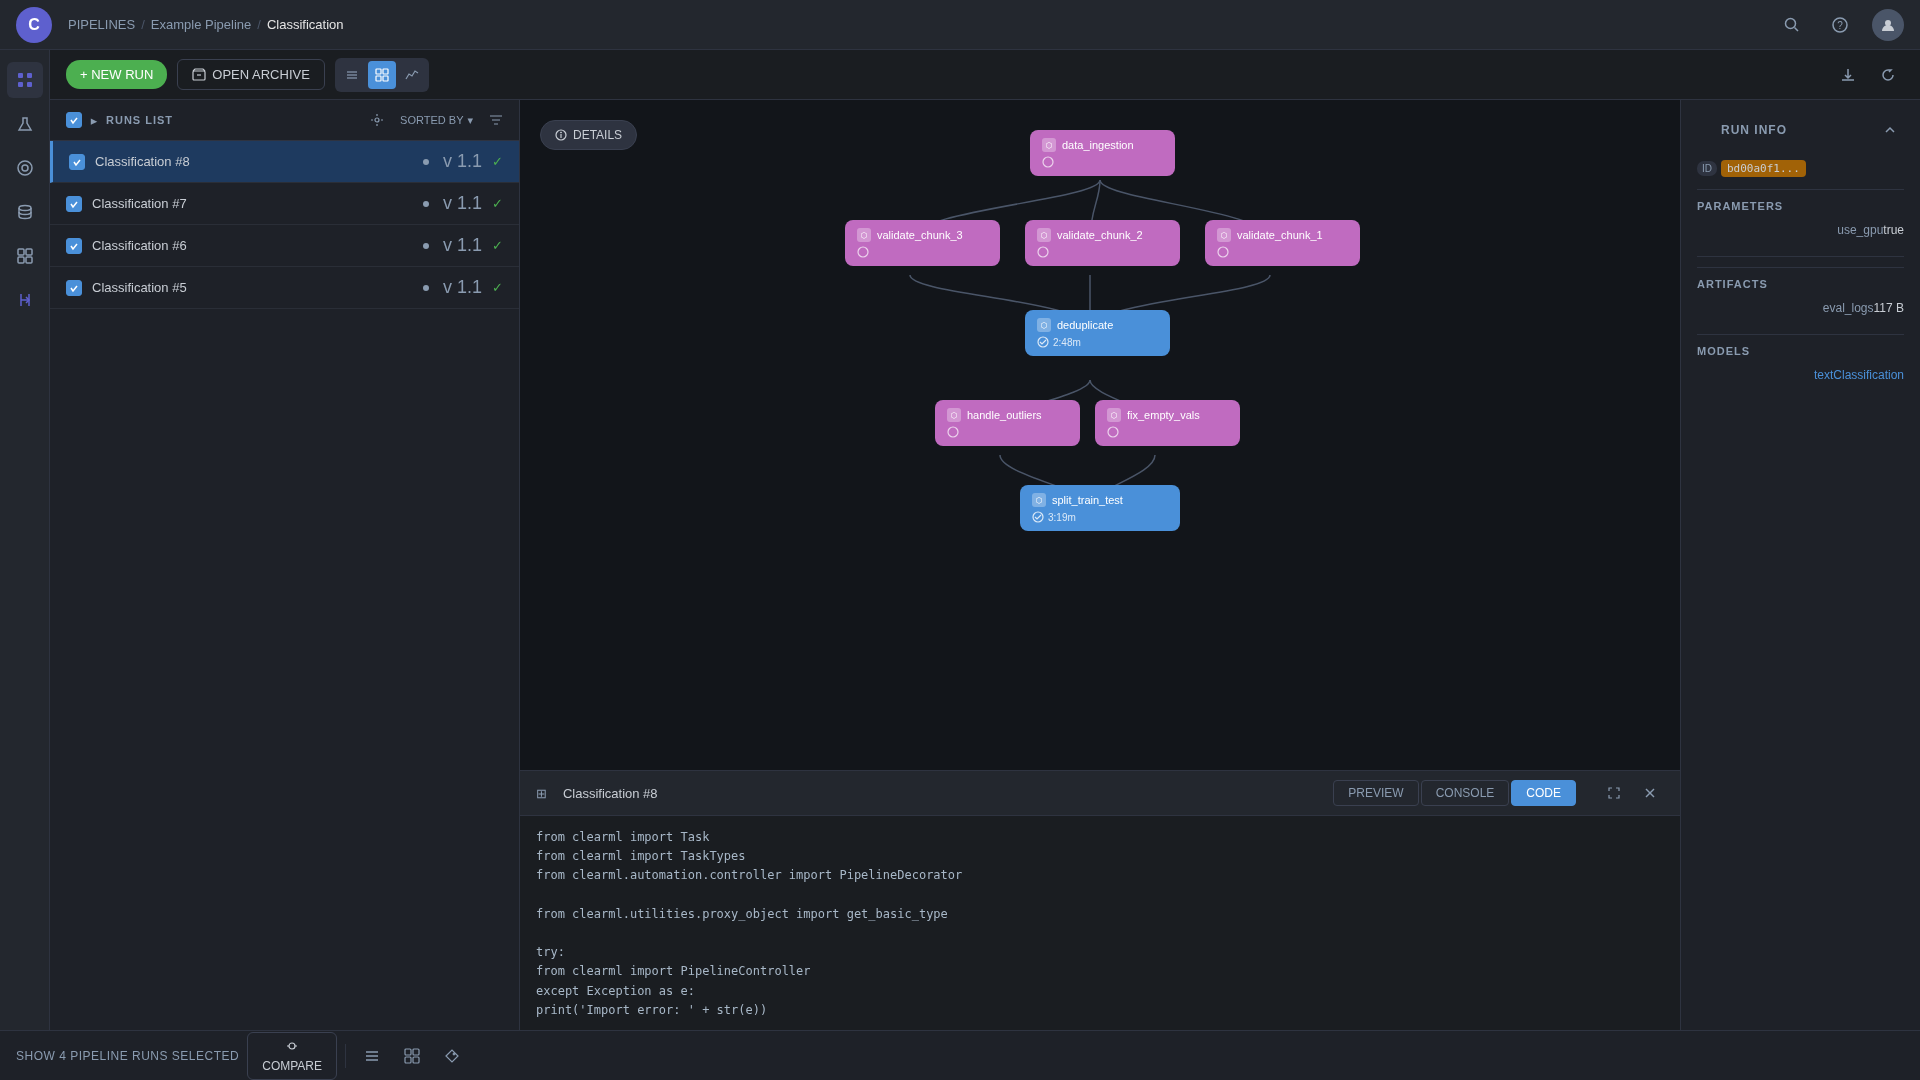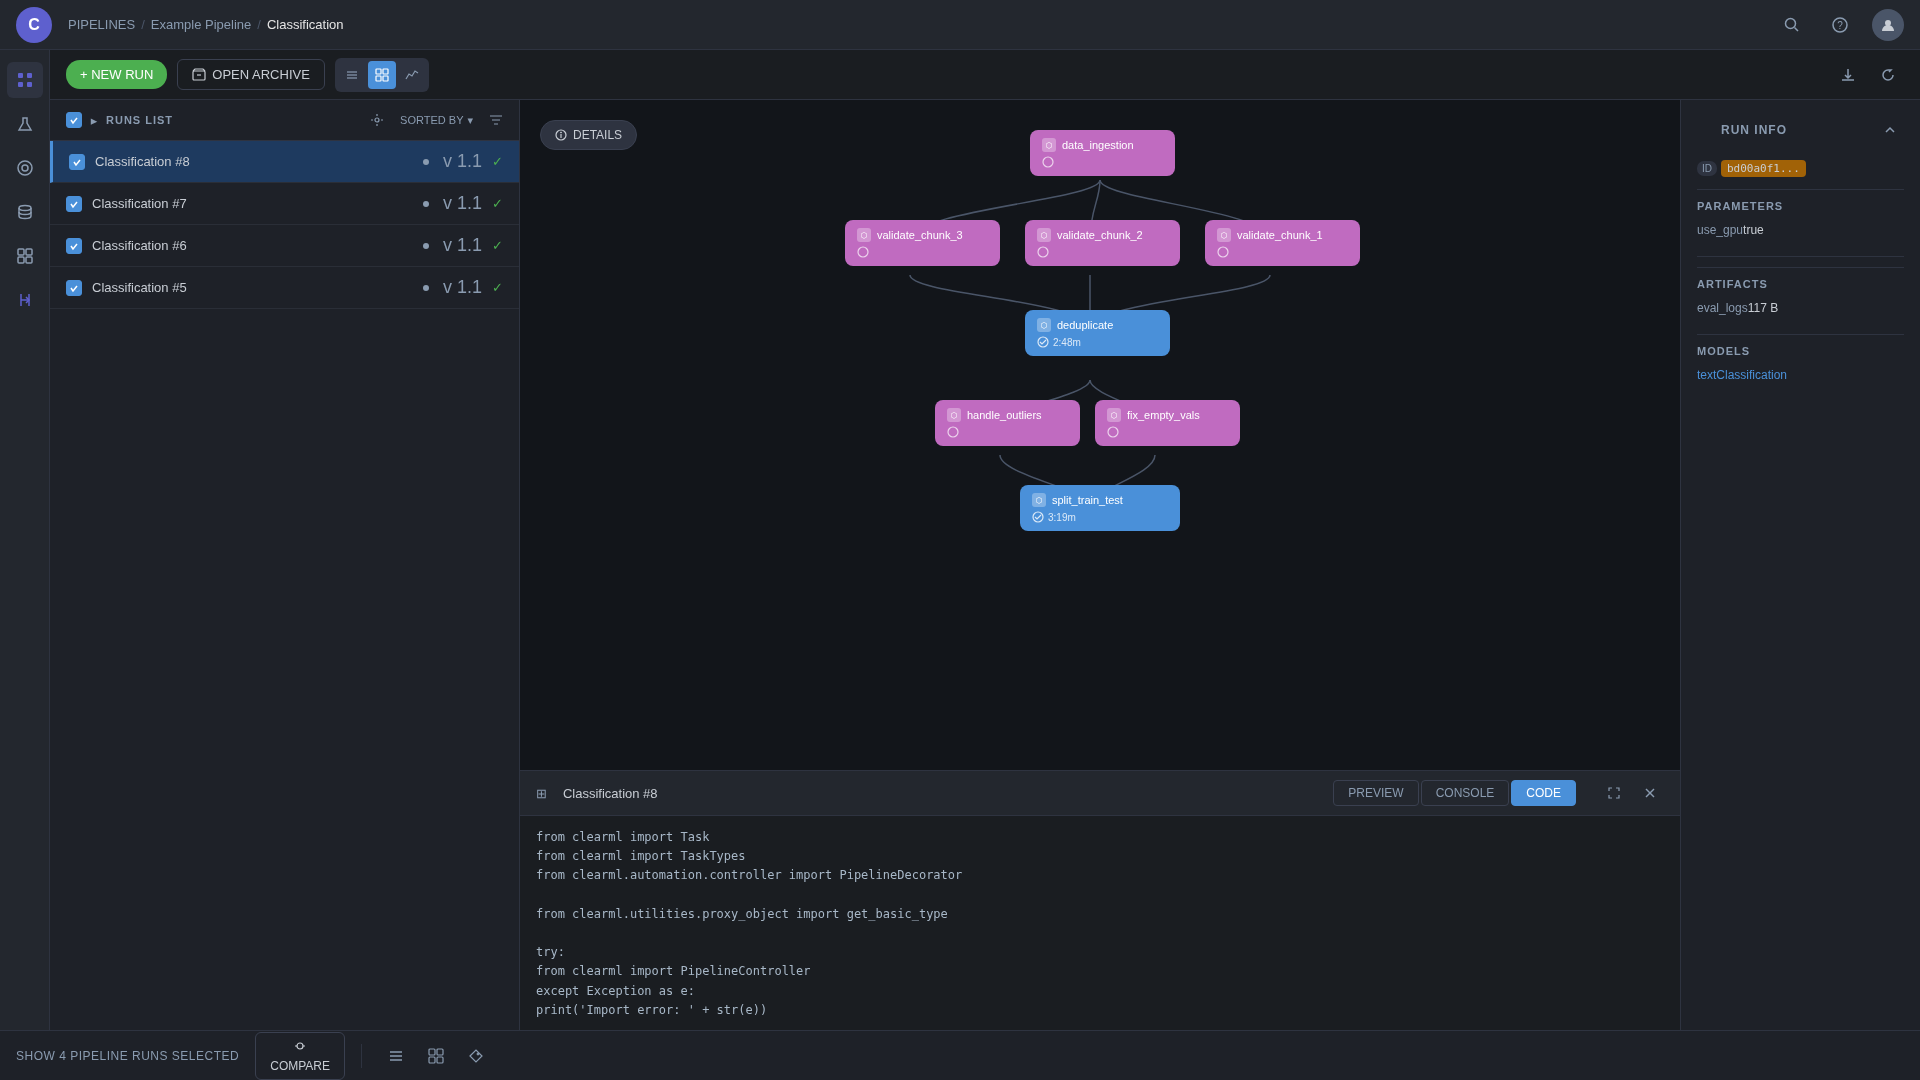--- a/index.html
+++ b/index.html
@@ -370,23 +370,24 @@
     .info-section { margin-bottom: 16px; }
     .info-section-title {
       font-size: 11px;
       font-weight: 600;
       color: #8a9bb0;
       letter-spacing: 1px;
       margin-bottom: 8px;
     }
     .info-row {
       display: flex;
-      justify-content: flex-start;
+      justify-content: flex-end;
       align-items: center;
       padding: 3px 0;
+      margin-left: 12px;
     }
     .info-label { color: #8a9bb0; font-size: 12px; }
     .info-value { color: #c8cdd4; font-size: 12px; }
     .info-id {
       display: flex;
       align-items: center;
       gap: 4px;
       font-size: 11px;
       color: #8a9bb0;
       margin-bottom: 12px;
@@ -402,21 +403,21 @@
     .divider { border: none; border-top: 1px solid #2e3340; margin: 10px 0; }
     .model-link { color: #4a90d9; font-size: 12px; cursor: pointer; }
 
     
     .status-bar {
       background: #1e2128;
       height: 50px;
       display: flex;
       align-items: center;
       padding: 0 16px;
-      gap: 16px;
+      gap: 8px;
       border-top: 1px solid #2e3340;
       flex-shrink: 0;
     }
     .status-text { color: #8a9bb0; font-size: 12px; letter-spacing: 0.5px; }
     .compare-btn {
       background: transparent;
       border: 1px solid #3a4050;
       color: #c8cdd4;
       padding: 6px 14px;
       border-radius: 6px;

